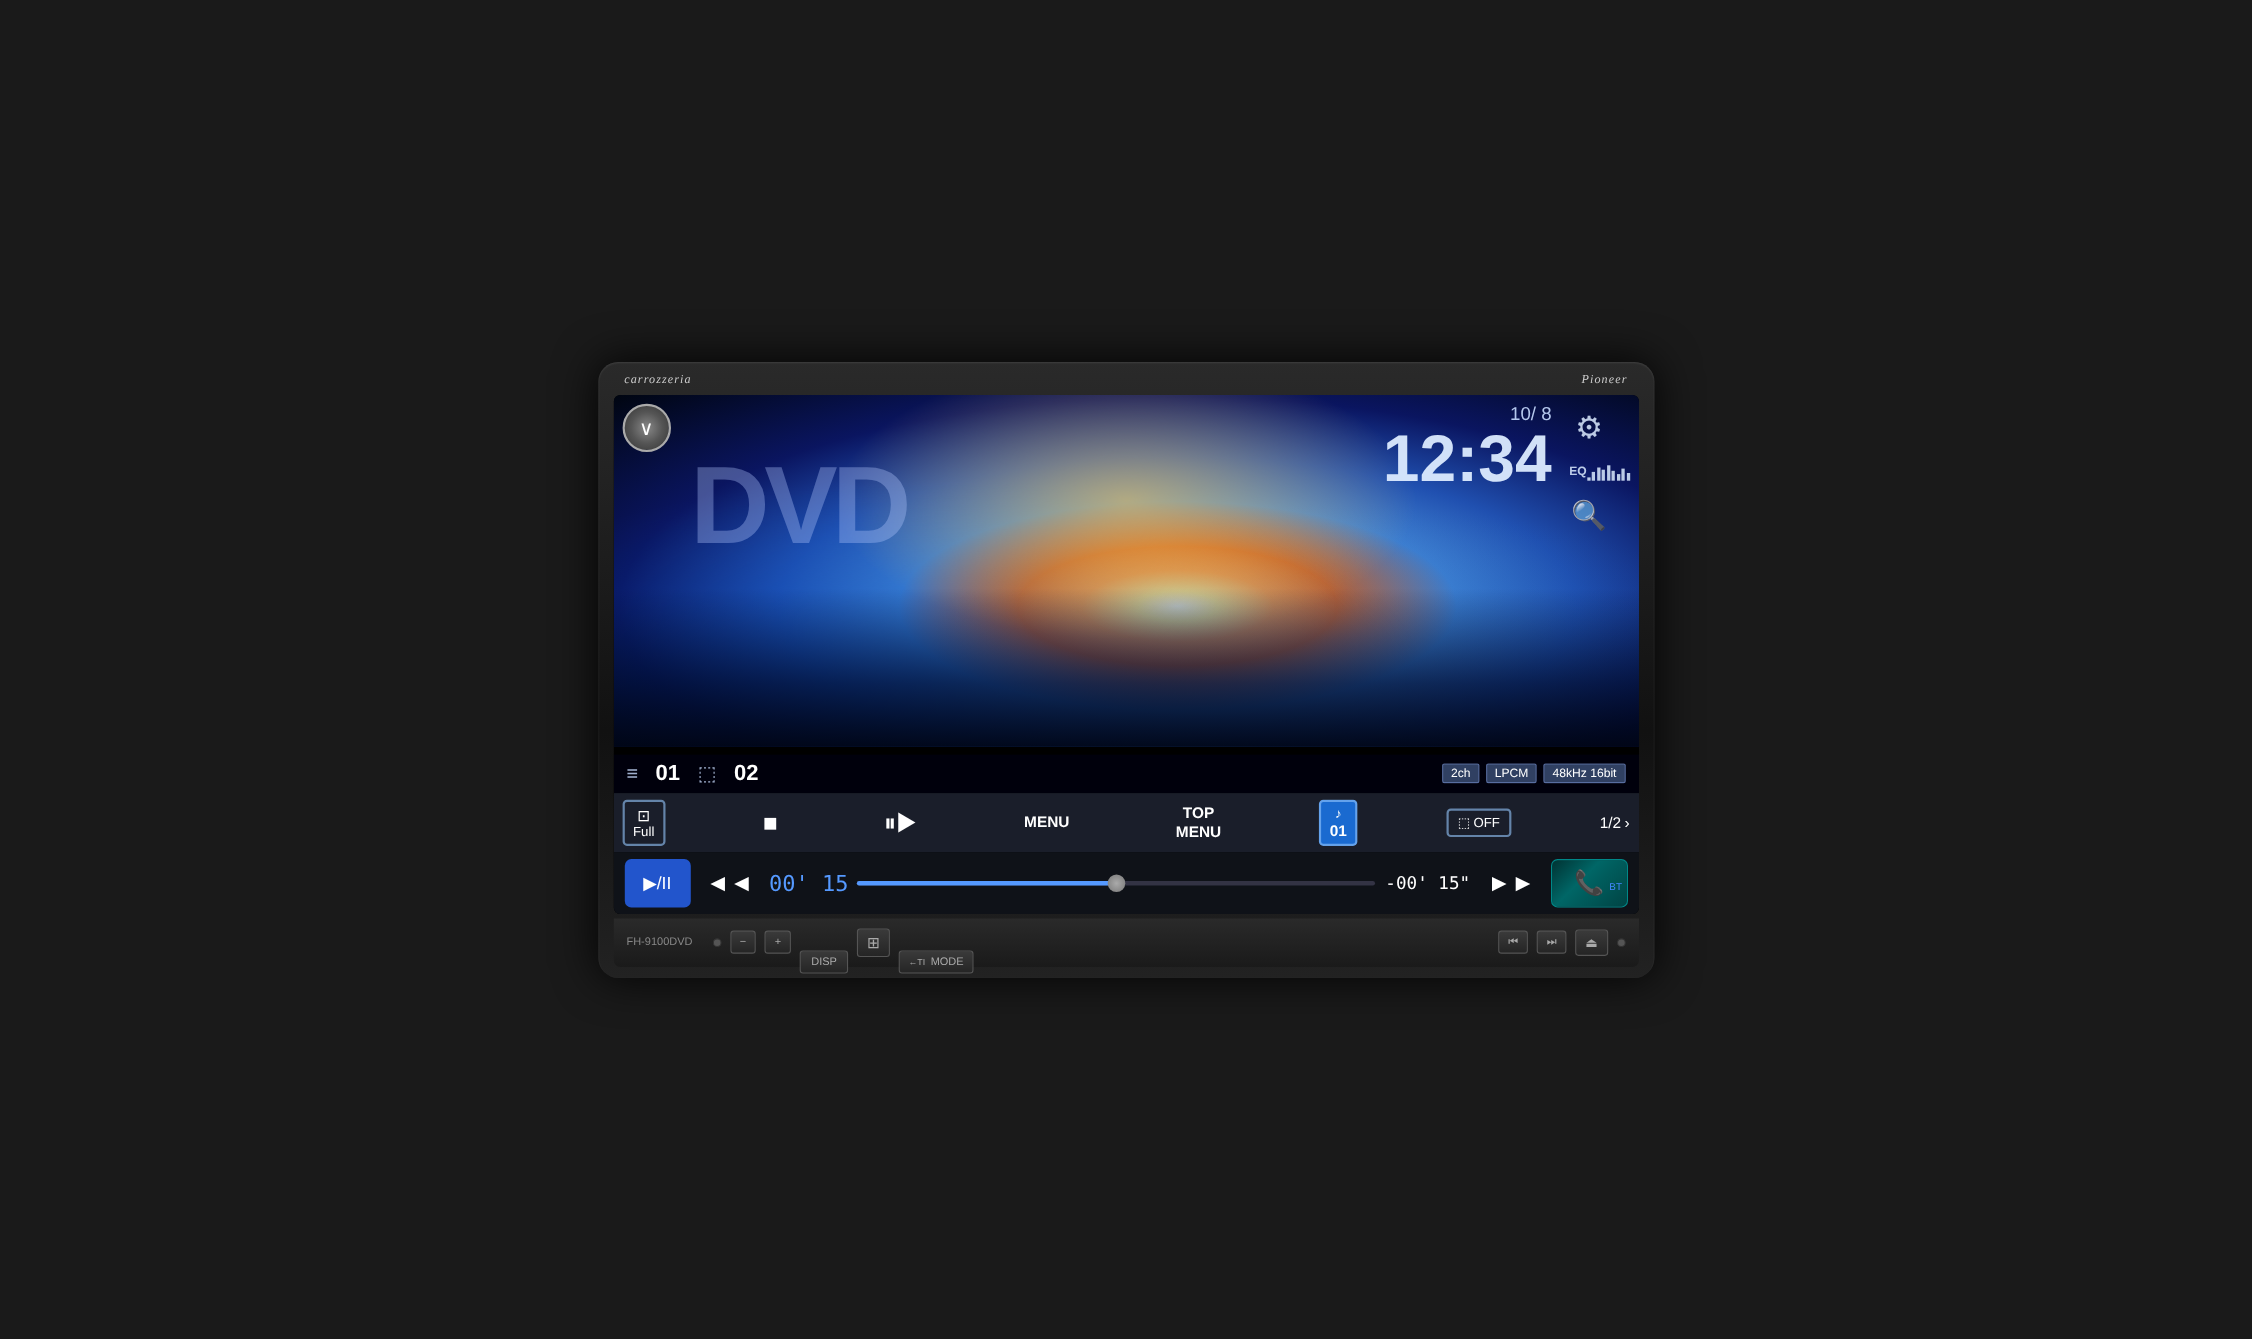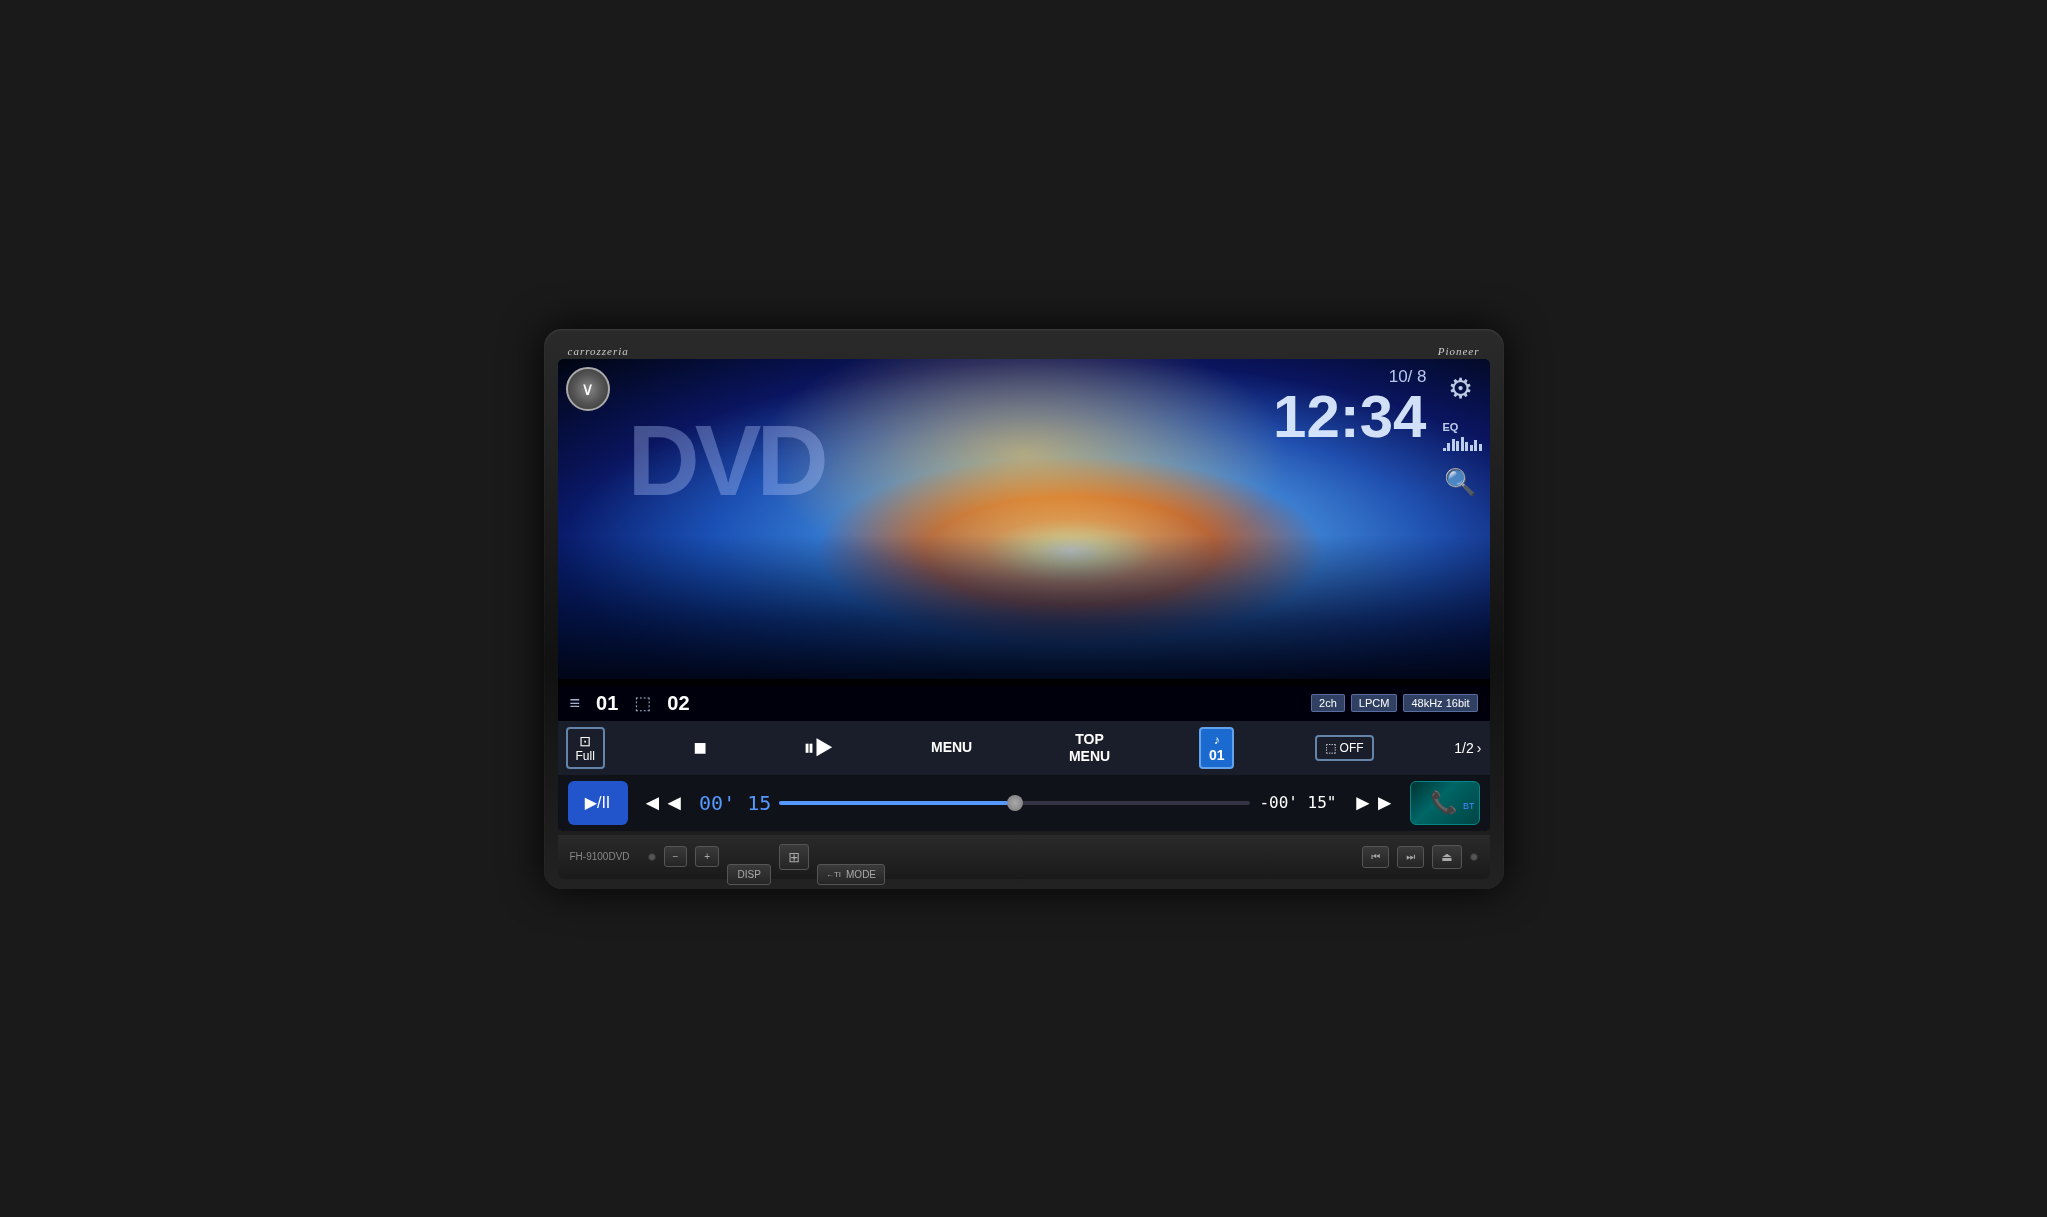--- a/index.html
+++ b/index.html
@@ -18,21 +18,21 @@
       border-radius: 18px;
       box-shadow: 0 0 40px rgba(0,0,0,0.9), inset 0 1px 2px rgba(255,255,255,0.1);
       display: flex;
       flex-direction: column;
       padding: 8px 14px 10px;
       position: relative;
     }
     .brand-bar {
       display: flex;
       justify-content: space-between;
-      align-items: flex-end;
+      align-items: flex-start;
       padding: 2px 10px;
       height: 22px;
     }
     .brand-carrozzeria {
       color: #ccc;
       font-size: 11px;
       font-style: italic;
       letter-spacing: 1px;
       font-family: Georgia, serif;
     }
@@ -143,22 +143,21 @@
       font-size: 28px;
       cursor: pointer;
       display: flex;
       align-items: center;
       justify-content: center;
       width: 36px;
       height: 36px;
     }
     .eq-icon {
       display: flex;
-      flex-direction: column;
-      align-items: flex-start;
+      align-items: flex-end;
     }
     .eq-label {
       color: rgba(220,235,255,0.85);
       font-size: 11px;
       font-weight: bold;
       margin-bottom: 2px;
     }
     .eq-bars {
       display: flex;
       align-items: flex-end;

